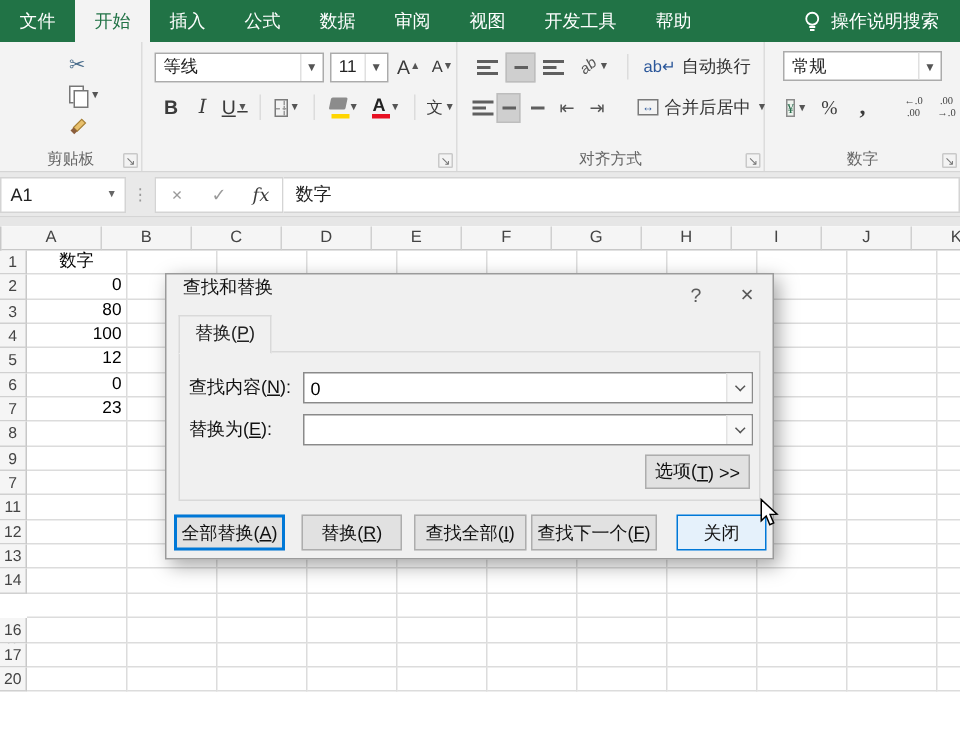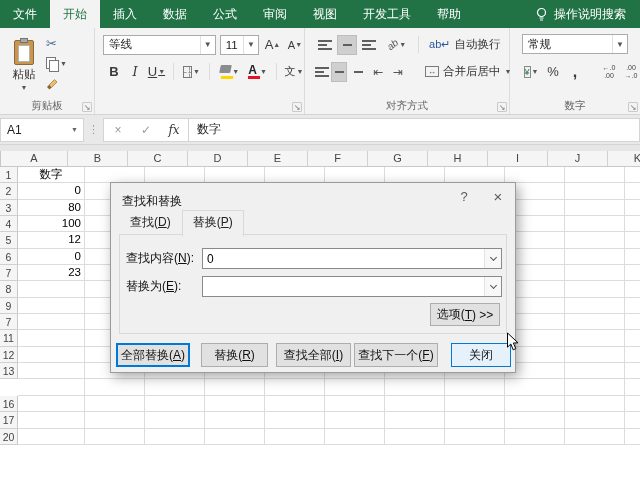--- a/index.html
+++ b/index.html
@@ -78,21 +78,21 @@
   .hdr-row { display:flex; height:16px; }
   .corner { width:18px; background:#f5f5f5; border-right:1px solid #c8c8c8; border-bottom:1px solid #c8c8c8; position:relative; }
   .corner::after { content:""; position:absolute; right:2px; bottom:2px; border-left:9px solid transparent; border-bottom:9px solid #b8b8b8; }
   .colhdr { background:#f5f5f5; border-right:1px solid #d0d0d0; border-bottom:1px solid #c8c8c8; font-size:11px; color:#444; text-align:center; line-height:15px; flex:none; }
   .grow { display:flex; }
   .rowhdr { width:18px; background:#f5f5f5; border-right:1px solid #c8c8c8; border-bottom:1px solid #d0d0d0; font-size:10.5px; color:#444; text-align:center; flex:none; }
   .cell { border-right:1px solid #dcdcdc; border-bottom:1px solid #dcdcdc; font-size:11.5px; color:#000; padding:0 3px; overflow:hidden; white-space:nowrap; flex:none; font-family:"Liberation Sans","DejaVu Sans",sans-serif; }
 
   
   .dialog { position:absolute; left:110px; top:182px; width:406px; height:191px; background:#f0f0f0; border:1px solid #9b9b9b; box-shadow:3px 4px 12px rgba(0,0,0,0.35); z-index:10; }
-  .dlg-title { height:27px; display:flex; align-items:flex-end; padding-left:11px; font-size:12px; color:#111; }
+  .dlg-title { height:27px; display:flex; align-items:flex-start; padding-left:11px; font-size:12px; color:#111; }
   .dlg-sys { margin-left:auto; display:flex; align-self:stretch; }
   .dlg-sys span { width:34px; display:flex; align-items:center; justify-content:center; color:#5a5a5a; font-size:13px; }
   .dlg-tabs { display:flex; padding-left:8px; position:relative; z-index:2; }
   .dlg-tab { padding:3px 10px 4px; font-size:12px; color:#222; border:1px solid transparent; }
   .dlg-tab.active { background:#f0f0f0; border:1px solid #d9d9d9; border-bottom:1px solid #f0f0f0; margin-bottom:-1px; }
   .dlg-panel { position:absolute; left:8px; right:8px; top:51px; height:100px; border:1px solid #d9d9d9; background:#f0f0f0; }
   .fld-row { position:absolute; left:6px; right:4px; height:21px; display:flex; align-items:center; }
   .fld-label { width:76px; font-size:12px; color:#111; }
   .fld-combo { flex:1; height:21px; background:#fff; border:1px solid #8a8a8a; display:flex; align-items:center; padding-left:4px; font-size:12px; color:#000; }
   .fld-combo .arrbox { margin-left:auto; width:17px; align-self:stretch; display:flex; align-items:center; justify-content:center; border-left:1px solid #e3e3e3; background:#f8f8f8; }
@@ -107,47 +107,39 @@
   .cursor { position:absolute; left:506px; top:332px; z-index:30; }
 </style>
 </head>
 <body>
 
 <div class="menubar">
   <div id="menu-tabs" style="display:flex;">
       <div class="menu-tab">文件</div>
       <div class="menu-tab active">开始</div>
       <div class="menu-tab">插入</div>
+      <div class="menu-tab">公式</div>
       <div class="menu-tab">数据</div>
-      <div class="menu-tab">公式</div>
       <div class="menu-tab">审阅</div>
       <div class="menu-tab">视图</div>
       <div class="menu-tab">开发工具</div>
       <div class="menu-tab">帮助</div>
     </div>
   <div class="menubar-right">
     <svg class="bulb" width="13" height="15" viewBox="0 0 13 15">
       <circle cx="6.5" cy="5.5" r="4" fill="none" stroke="#ffffff" stroke-width="1.2"></circle>
       <path d="M4.5 11 h4 M5 13 h3" stroke="#ffffff" stroke-width="1.2" fill="none"></path>
     </svg>
     <span>操作说明搜索</span>
   </div>
 </div>
 
 <div class="ribbon">
 
   <div class="rgroup g-clip">
-    <div class="paste-btn">
-      <span class="clipboard">
-          <span class="top"></span>
-          <span class="paper"></span>
-        </span>
-      <span style="font-size:11.5px;">粘贴</span>
-      <span class="da">▼</span>
-    </div>
     <div class="mini-col">
       <span class="mini-btn">
           <span>✂</span>
         </span>
       <span class="mini-btn">
           <span class="icon-copy"></span>
           <span class="da">▼</span>
         </span>
       <span class="mini-btn">
         <svg width="13" height="13" viewBox="0 0 13 13">
@@ -270,21 +262,21 @@
       <span class="txtbtn">
         <span class="merge-ic">↔</span>
         <span>合并后居中</span>
         <span class="da">▼</span>
       </span>
     </div>
     <span class="rgroup-label">对齐方式</span>
     <span class="launcher">↘</span>
   </div>
 
-  <div class="rgroup g-num" style="border-right:none;">
+  <div class="rgroup g-num" style="border-right:none;font-family:Liberation Serif, serif;">
     <div class="row1" style="padding-left:12px;">
       <div class="combo" style="width:106px;">
         <span>常规</span>
         <span class="arr">▼</span>
       </div>
     </div>
     <div class="row2" style="padding-left:12px; gap:4px;">
       <span class="fbtn">
           <span class="acct-ic">¥</span>
           <span class="dd">▼</span>
@@ -514,20 +506,34 @@
         <div class="cell" style="width: 60px; line-height: 15.35px;"></div>
         <div class="cell" style="width: 60px; line-height: 15.35px;"></div>
         <div class="cell" style="width: 60px; line-height: 15.35px;"></div>
         <div class="cell" style="width: 60px; line-height: 15.35px;"></div>
         <div class="cell" style="width: 60px; line-height: 15.35px;"></div>
         <div class="cell" style="width: 60px; line-height: 15.35px;"></div>
         <div class="cell" style="width: 60px; line-height: 15.35px;"></div>
         <div class="cell" style="width: 60px; line-height: 15.35px;"></div>
       </div>
       <div class="grow" style="height: 16.35px;">
+        <div class="rowhdr" style="line-height: 16.35px;">14</div>
+        <div class="cell" style="width: 67px; line-height: 15.35px;"></div>
+        <div class="cell" style="width: 60px; line-height: 15.35px;"></div>
+        <div class="cell" style="width: 60px; line-height: 15.35px;"></div>
+        <div class="cell" style="width: 60px; line-height: 15.35px;"></div>
+        <div class="cell" style="width: 60px; line-height: 15.35px;"></div>
+        <div class="cell" style="width: 60px; line-height: 15.35px;"></div>
+        <div class="cell" style="width: 60px; line-height: 15.35px;"></div>
+        <div class="cell" style="width: 60px; line-height: 15.35px;"></div>
+        <div class="cell" style="width: 60px; line-height: 15.35px;"></div>
+        <div class="cell" style="width: 60px; line-height: 15.35px;"></div>
+        <div class="cell" style="width: 60px; line-height: 15.35px;"></div>
+      </div>
+      <div class="grow" style="height: 16.35px;">
         <div class="rowhdr" style="line-height: 16.35px; margin-top: 27px;">15</div>
         <div class="cell" style="width: 67px; line-height: 15.35px;"></div>
         <div class="cell" style="width: 60px; line-height: 15.35px;"></div>
         <div class="cell" style="width: 60px; line-height: 15.35px;"></div>
         <div class="cell" style="width: 60px; line-height: 15.35px;"></div>
         <div class="cell" style="width: 60px; line-height: 15.35px;"></div>
         <div class="cell" style="width: 60px; line-height: 15.35px;"></div>
         <div class="cell" style="width: 60px; line-height: 15.35px;"></div>
         <div class="cell" style="width: 60px; line-height: 15.35px;"></div>
         <div class="cell" style="width: 60px; line-height: 15.35px;"></div>
@@ -581,21 +587,20 @@
 
 <div class="dialog">
   <div class="dlg-title">
     <span>查找和替换</span>
     <span class="dlg-sys">
       <span>?</span>
       <span style="font-size:15px;">×</span>
     </span>
   </div>
   <div class="dlg-tabs" id="dlg-tabs">
-      <div class="dlg-tab">查找(<u>D</u>)</div>
       <div class="dlg-tab active">替换(<u>P</u>)</div>
     </div>
   <div class="dlg-panel">
     <div class="fld-row" style="top:13px;">
       <span class="fld-label">查找内容(<u>N</u>):</span>
       <div class="fld-combo">
         <span>0</span>
         <span class="arrbox">
             <span class="chev"></span>
           </span>

